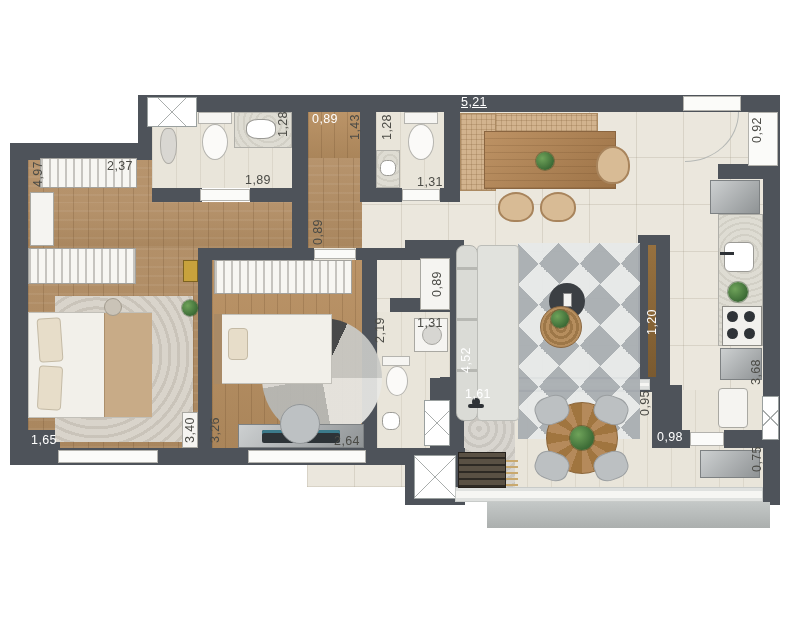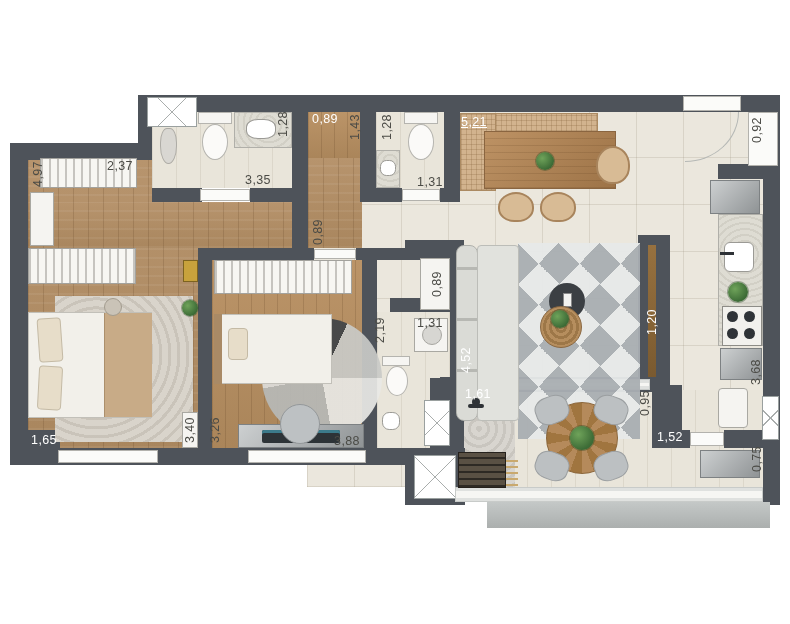--- a/index.html
+++ b/index.html
@@ -225,36 +225,36 @@
        background:repeating-linear-gradient(0deg,#c9a96e 0 2px,transparent 2px 6px);"></div>
   <div class="abs" style="left:468px;top:404px;width:16px;height:4px;background:#2e3236;border-radius:2px;"></div>
   <div class="circle" style="left:472px;top:398px;width:8px;height:8px;background:#2e3236;"></div>
   <div class="appliance" style="left:700px;top:450px;width:60px;height:28px;"></div>
   <div class="white-box" style="left:718px;top:388px;width:30px;height:40px;border-radius:4px;"></div>
 
   <div id="labels">
       <div class="dim vertical" style="left: 38px; top: 174px;">4,97</div>
       <div class="dim " style="left: 120px; top: 166px;">2,37</div>
       <div class="dim vertical" style="left: 283px; top: 124px;">1,28</div>
-      <div class="dim " style="left: 258px; top: 180px;">3,35</div>
+      <div class="dim " style="left: 258px; top: 180px;">1,89</div>
       <div class="dim  light" style="left: 325px; top: 119px;">0,89</div>
       <div class="dim vertical" style="left: 355px; top: 127px;">1,43</div>
       <div class="dim vertical" style="left: 387px; top: 127px;">1,28</div>
       <div class="dim " style="left: 430px; top: 182px;">1,31</div>
-      <div class="dim  light" style="left: 474px; top: 122px; text-decoration: underline;">5,21</div>
+      <div class="dim  light" style="left: 474px; top: 102px; text-decoration: underline;">5,21</div>
       <div class="dim vertical" style="left: 757px; top: 130px;">0,92</div>
       <div class="dim vertical" style="left: 318px; top: 232px;">0,89</div>
       <div class="dim vertical" style="left: 437px; top: 284px;">0,89</div>
       <div class="dim " style="left: 430px; top: 323px;">1,31</div>
       <div class="dim vertical" style="left: 380px; top: 330px;">2,19</div>
       <div class="dim vertical light" style="left: 466px; top: 360px;">4,52</div>
       <div class="dim vertical light" style="left: 652px; top: 322px;">1,20</div>
       <div class="dim vertical" style="left: 645px; top: 403px;">0,95</div>
-      <div class="dim  light" style="left: 670px; top: 437px;">1,52</div>
+      <div class="dim  light" style="left: 670px; top: 437px;">0,98</div>
       <div class="dim vertical" style="left: 756px; top: 372px;">3,68</div>
       <div class="dim vertical" style="left: 757px; top: 459px;">0,75</div>
       <div class="dim  light" style="left: 478px; top: 394px;">1,61</div>
       <div class="dim  light" style="left: 44px; top: 440px;">1,65</div>
       <div class="dim vertical" style="left: 190px; top: 430px;">3,40</div>
       <div class="dim vertical" style="left: 215px; top: 430px;">3,26</div>
-      <div class="dim " style="left: 347px; top: 441px;">3,88</div>
+      <div class="dim " style="left: 347px; top: 441px;">2,64</div>
     </div>
 </div>
 
 </body></html>

